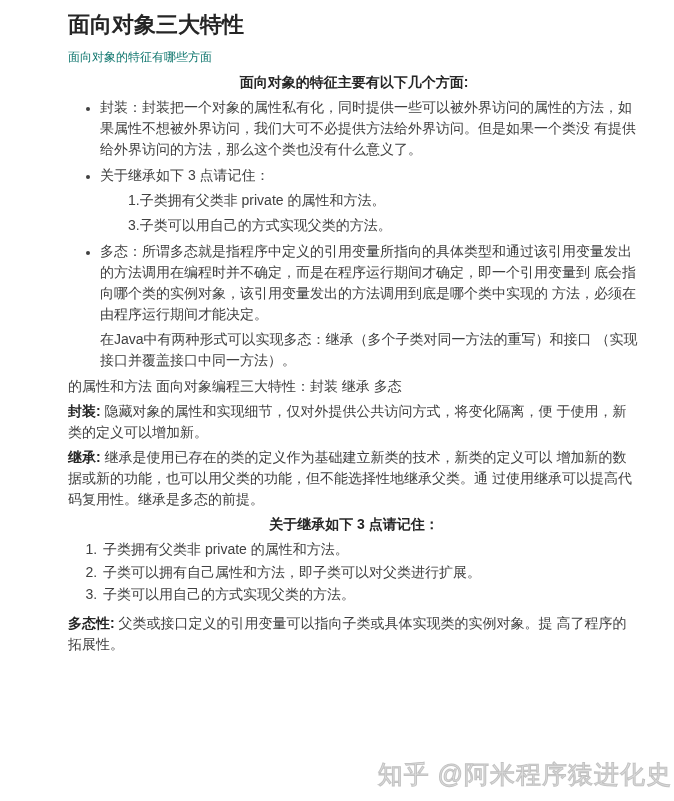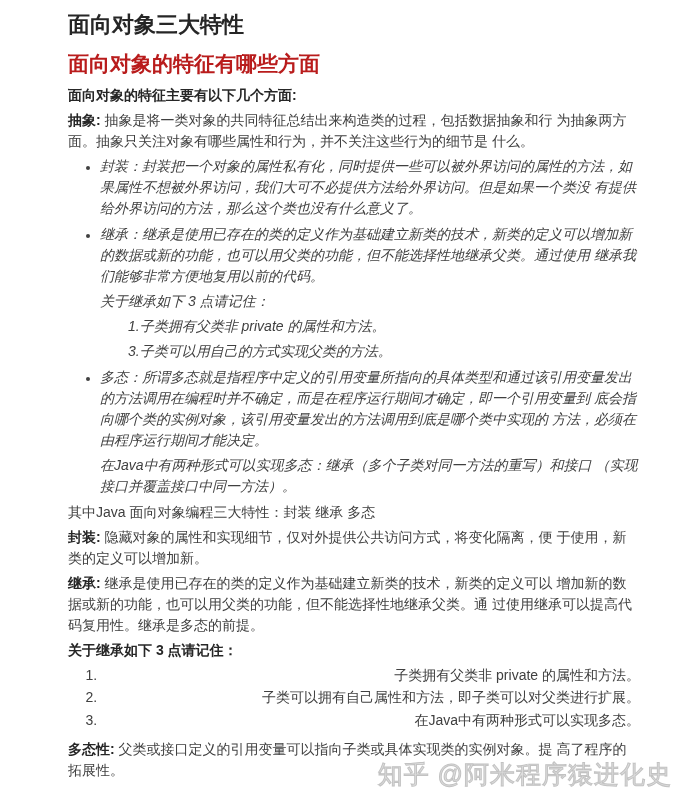--- a/index.html
+++ b/index.html
@@ -13,44 +13,43 @@
     font-family:"Liberation Sans","DejaVu Sans",sans-serif;
     color:#404040;
     font-size:14px;
     line-height:1.5;
   }
   h1.title {
     font-size:22px; font-weight:700; color:#262626;
     margin:0 0 9px 0; line-height:1.35;
   }
   h2.subtitle {
-    font-size:21px; font-weight:700; color:#b91c1c;
+    font-size:12px; font-weight:400; color:#0f766e;
     margin:0 0 7px 0; line-height:1.4;
   }
   p { margin:0 0 4px 0; }
-  p.bold { font-weight:700; color:#262626; }
+  p.bold { font-weight:700; color:#262626;text-align:center; }
   strong { font-weight:700; color:#262626; }
   ul.feature-list {
     list-style:disc outside;
     margin:1px 0 4px 0;
     padding:0 0 0 32px;
   }
-  ul.feature-list > li { margin:0 0 5px 0;font-style:italic; }
+  ul.feature-list > li { margin:0 0 5px 0; }
   ul.feature-list > li::marker { font-size:12px; color:#404040; }
   ul.feature-list p { margin:0 0 4px 0; }
   p.sub-point { padding-left:28px; }
   ol.remember-list {
     margin:2px 0 9px 0;
     padding:0 0 0 33px;
   }
   ol.remember-list > li {
     line-height:1.45;
     margin:0 0 2px 0;
     padding-left:2px;
-    text-align:right;
   }
   .watermark {
     position:absolute;
     right:2px; bottom:8px;
     font-size:25px;
     letter-spacing:1px;
     white-space:nowrap;
     color:#dedede;
     -webkit-text-stroke:1px #c2c2c2;
     pointer-events:none;
@@ -60,49 +59,47 @@
 <body>
 
 <div class="page">
 
   <h1 class="title">面向对象三大特性</h1>
 
   <h2 class="subtitle">面向对象的特征有哪些方面</h2>
 
   <p class="bold">面向对象的特征主要有以下几个方面:</p>
 
-  <p><strong>抽象:</strong><span> 抽象是将一类对象的共同特征总结出来构造类的过程，包括数据抽象和行 为抽象两方面。抽象只关注对象有哪些属性和行为，并不关注这些行为的细节是 什么。</span></p>
 
   <ul class="feature-list">
     <li>
       <p>封装：封装把一个对象的属性私有化，同时提供一些可以被外界访问的属性的方法，如 果属性不想被外界访问，我们大可不必提供方法给外界访问。但是如果一个类没 有提供给外界访问的方法，那么这个类也没有什么意义了。</p>
     </li>
     <li>
-      <p>继承：继承是使用已存在的类的定义作为基础建立新类的技术，新类的定义可以增加新 的数据或新的功能，也可以用父类的功能，但不能选择性地继承父类。通过使用 继承我们能够非常方便地复用以前的代码。</p>
       <p>关于继承如下 3 点请记住：</p>
       <p class="sub-point">1.子类拥有父类非 private 的属性和方法。</p>
       <p class="sub-point">3.子类可以用自己的方式实现父类的方法。</p>
     </li>
     <li>
       <p>多态：所谓多态就是指程序中定义的引用变量所指向的具体类型和通过该引用变量发出 的方法调用在编程时并不确定，而是在程序运行期间才确定，即一个引用变量到 底会指向哪个类的实例对象，该引用变量发出的方法调用到底是哪个类中实现的 方法，必须在由程序运行期间才能决定。</p>
       <p>在Java中有两种形式可以实现多态：继承（多个子类对同一方法的重写）和接口 （实现接口并覆盖接口中同一方法）。</p>
     </li>
   </ul>
 
-  <p>其中Java 面向对象编程三大特性：封装 继承 多态</p>
+  <p>的属性和方法 面向对象编程三大特性：封装 继承 多态</p>
 
   <p><strong>封装:</strong><span> 隐藏对象的属性和实现细节，仅对外提供公共访问方式，将变化隔离，便 于使用，新类的定义可以增加新。</span></p>
 
   <p><strong>继承:</strong><span> 继承是使用已存在的类的定义作为基础建立新类的技术，新类的定义可以 增加新的数据或新的功能，也可以用父类的功能，但不能选择性地继承父类。通 过使用继承可以提高代码复用性。继承是多态的前提。</span></p>
 
   <p class="bold">关于继承如下 3 点请记住：</p>
 
   <ol class="remember-list">
     <li>子类拥有父类非 private 的属性和方法。</li>
     <li>子类可以拥有自己属性和方法，即子类可以对父类进行扩展。</li>
-    <li>在Java中有两种形式可以实现多态。</li>
+    <li>子类可以用自己的方式实现父类的方法。</li>
   </ol>
 
   <p><strong>多态性:</strong><span> 父类或接口定义的引用变量可以指向子类或具体实现类的实例对象。提 高了程序的拓展性。</span></p>
 
   <div class="watermark">知乎 @阿米程序猿进化史</div>
 
 </div>
 
 </body></html>

